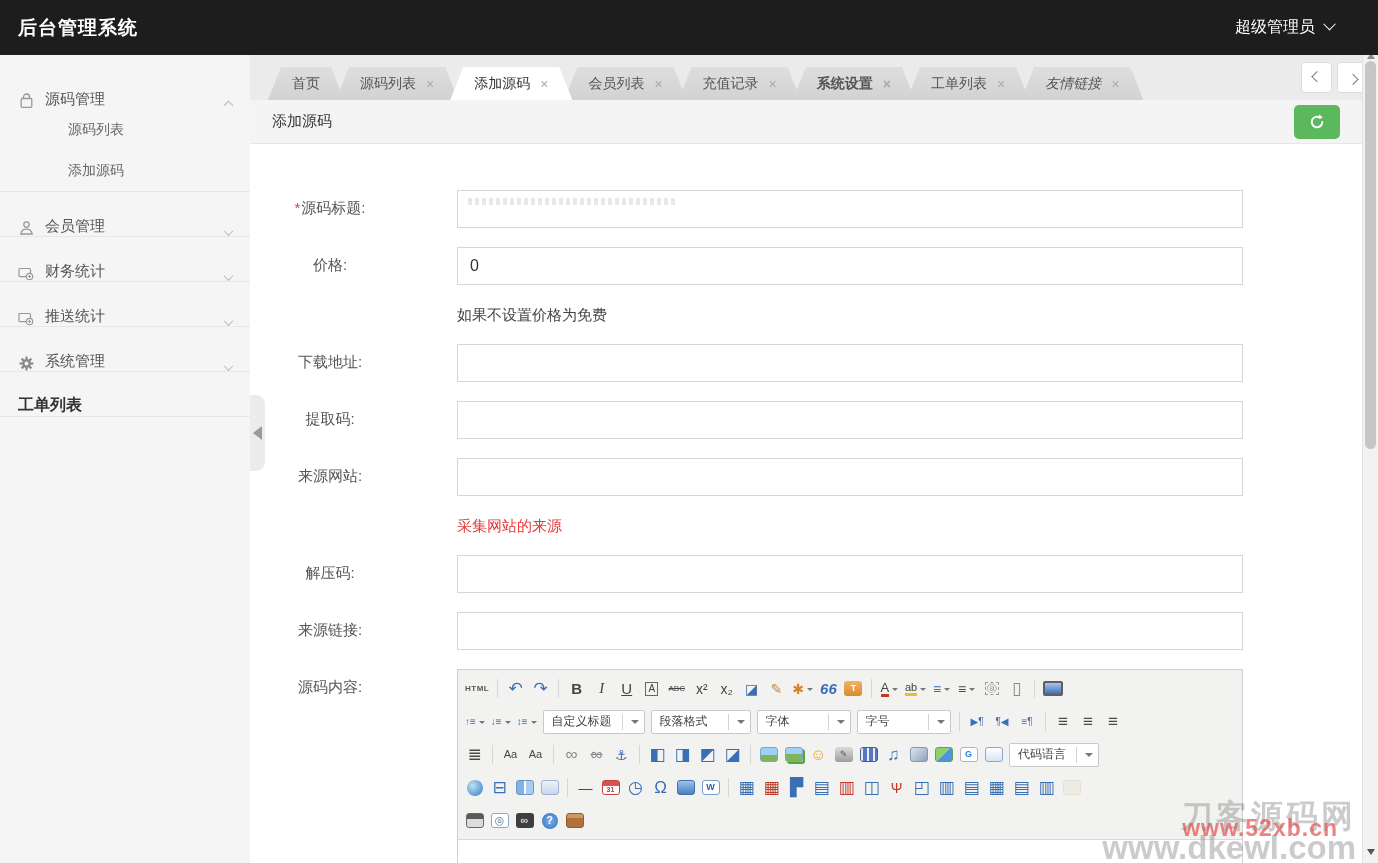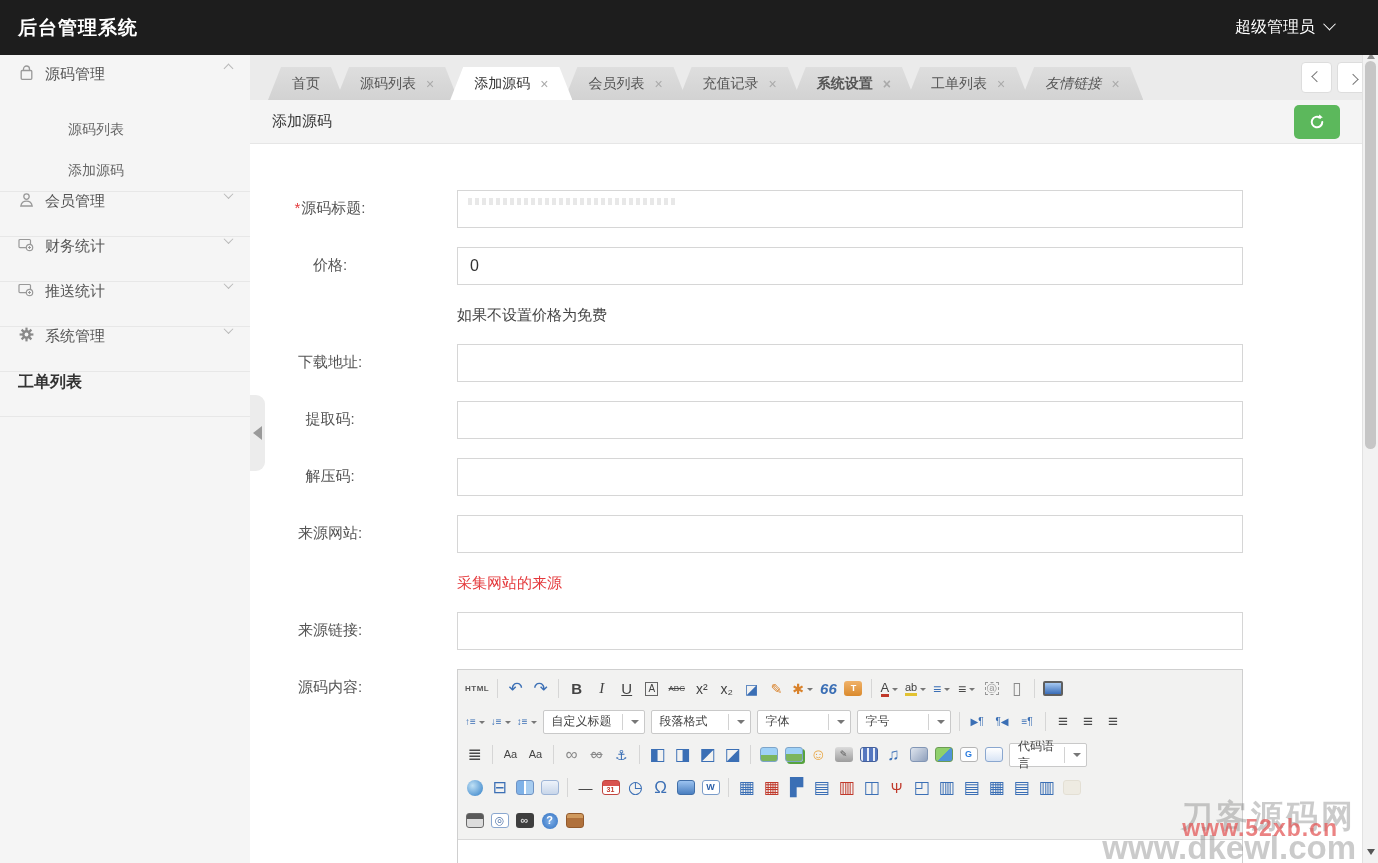--- a/index.html
+++ b/index.html
@@ -11,21 +11,21 @@
   .topbar{position:absolute;top:0;left:0;right:0;height:55px;background:#1d1d1d;display:flex;align-items:center;justify-content:space-between;z-index:40;}
   .app-title{margin-left:18px;font-size:19px;font-weight:bold;color:#fff;letter-spacing:1px;}
   .user{display:flex;align-items:center;margin-right:44px;color:#fff;font-size:16px;cursor:pointer;margin-left:10px;}
   .chev{display:inline-block;width:7px;height:7px;border-right:1.6px solid #b9b9b9;border-bottom:1.6px solid #b9b9b9;}
   .chev-down{transform:rotate(45deg) translate(-1px,-1px);}
   .chev-up{transform:rotate(-135deg);}
   .user .chev{border-color:#fff;width:9px;height:9px;margin-left:10px;margin-top:-4px;}
 
   
   .sidebar{position:absolute;top:55px;left:0;width:250px;bottom:0;background:#f5f5f5;padding-top:10px;z-index:10;}
-  .side-item{height:44px;display:flex;align-items:flex-start;padding:0 18px;font-size:15px;color:#555;cursor:pointer;}
+  .side-item{height:44px;display:flex;align-items:flex-end;padding:0 18px;font-size:15px;color:#555;cursor:pointer;}
   .side-ico{width:16px;display:inline-flex;justify-content:center;margin-right:11px;}
   .side-item .side-label{flex:1;}
   .side-bold .side-label{font-weight:bold;color:#333;font-size:16px;}
   .side-child{height:41px;display:flex;align-items:center;padding-left:68px;font-size:14px;color:#666;cursor:pointer;}
   .side-div{height:1px;background:#e7e7e7;}
   .collapse-handle{position:absolute;left:250px;top:395px;width:15px;height:76px;background:#ececec;border-radius:0 9px 9px 0;display:flex;align-items:center;justify-content:center;cursor:pointer;z-index:12;}
   .collapse-handle .tri{width:0;height:0;border-top:7px solid transparent;border-bottom:7px solid transparent;border-right:9px solid #9a9a9a;}
 
   
   .main{position:absolute;left:250px;top:55px;right:0;bottom:0;}
@@ -289,30 +289,30 @@
           <div class="f-label">下载地址:</div>
           <div class="f-ctrl"><input class="f-input" type="text" value="" style=""></div>
         </div>
 
         <div class="form-row">
           <div class="f-label">提取码:</div>
           <div class="f-ctrl"><input class="f-input" type="text" value="" style=""></div>
         </div>
 
         <div class="form-row">
-          <div class="f-label">解压码:</div>
-          <div class="f-ctrl"><input class="f-input" type="text" value="" style=""></div>
-        </div>
-
-        <div class="form-row">
           <div class="f-label">来源网站:</div>
           <div class="f-ctrl">
             <input class="f-input" type="text" value="" style="">
             <div class="hint hint-red">采集网站的来源</div>
           </div>
+        </div>
+
+        <div class="form-row">
+          <div class="f-label">解压码:</div>
+          <div class="f-ctrl"><input class="f-input" type="text" value="" style=""></div>
         </div>
 
         <div class="form-row">
           <div class="f-label">来源链接:</div>
           <div class="f-ctrl"><input class="f-input" type="text" value="" style=""></div>
         </div>
 
         <div class="form-row">
           <div class="f-label">源码内容:</div>
           <div class="f-ctrl">
@@ -511,21 +511,21 @@
                     </span>
                     <span class="tb-btn">
                       <span class="chip c-map"></span>
                     </span>
                     <span class="tb-btn">
                       <span class="chip c-map2">G</span>
                     </span>
                     <span class="tb-btn">
                       <span class="chip c-doc"></span>
                     </span>
-                    <div class="tb-select" style="width: 78px;">
+                    <div class="tb-select" style="width: 90px;">
                       <span class="sel-label">代码语言</span>
                       <span class="sel-caret">
                         <span class="caret"></span>
                       </span>
                     </div>
                   </div>
                   <div class="tb-row">
                     <span class="tb-btn">
                       <span class="chip c-flash"></span>
                     </span>

